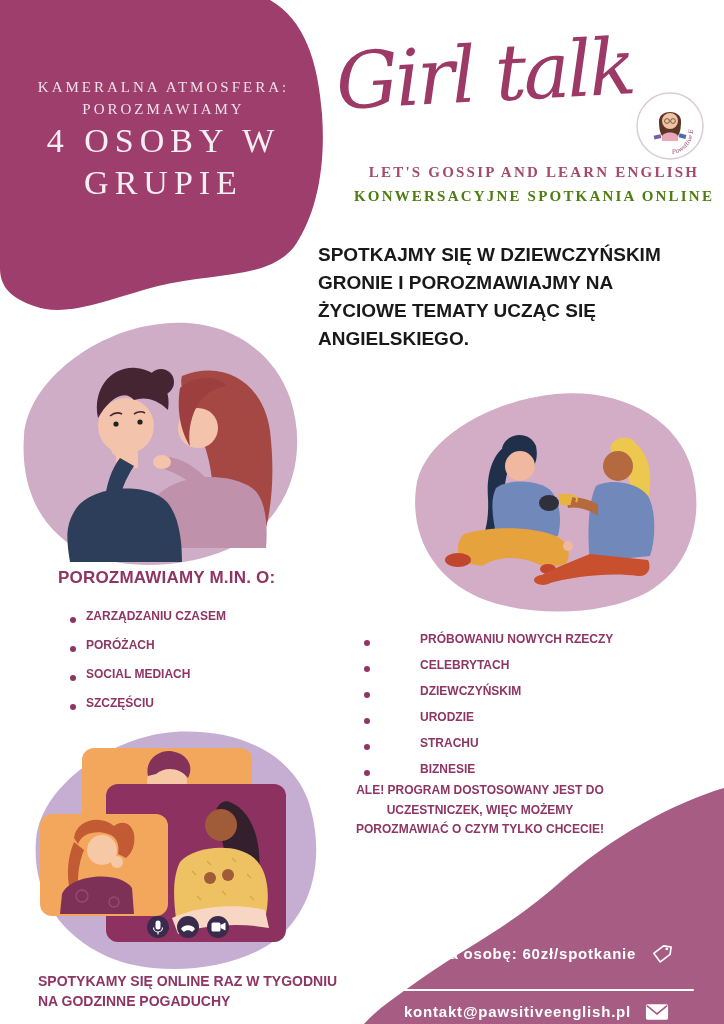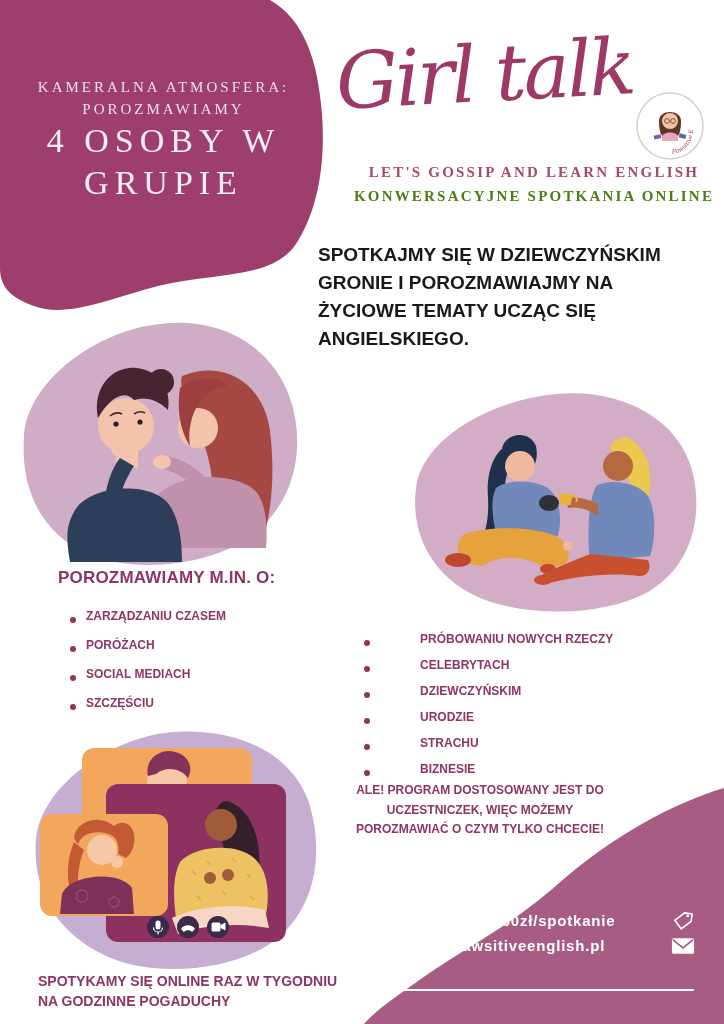--- a/index.html
+++ b/index.html
@@ -39,21 +39,21 @@
   .dot{width:6px;height:6px;border-radius:50%;background:#8e3564;margin-right:10px;flex:0 0 auto;}
 
   
   .note{left:355px;top:781px;width:250px;text-align:center;font-weight:700;font-size:12px;
         line-height:19.5px;color:#8e3564;z-index:2;}
   .schedule{left:38px;top:971px;width:300px;font-weight:700;font-size:14px;
             line-height:20px;color:#8e3564;z-index:3;}
 
   
   .contact{left:378px;top:908px;width:318px;z-index:3;color:#ffffff;}
-  .contact-row{display:flex;align-items:center;justify-content:space-between;height:25px;}
+  .contact-row{display:flex;align-items:center;justify-content:center;height:25px;margin-top:33px;}
   .contact-label{font-weight:700;font-size:15px;letter-spacing:.8px;}
   .contact-icon{width:26px;margin-left:13px;display:flex;justify-content:center;}
   .contact-line{left:400px;top:989px;width:294px;height:2px;background:#ffffff;border-radius:2px;z-index:3;}
 
   .blob-illu{z-index:1;}
 </style>
 </head>
 <body>
 
 <div class="poster">

